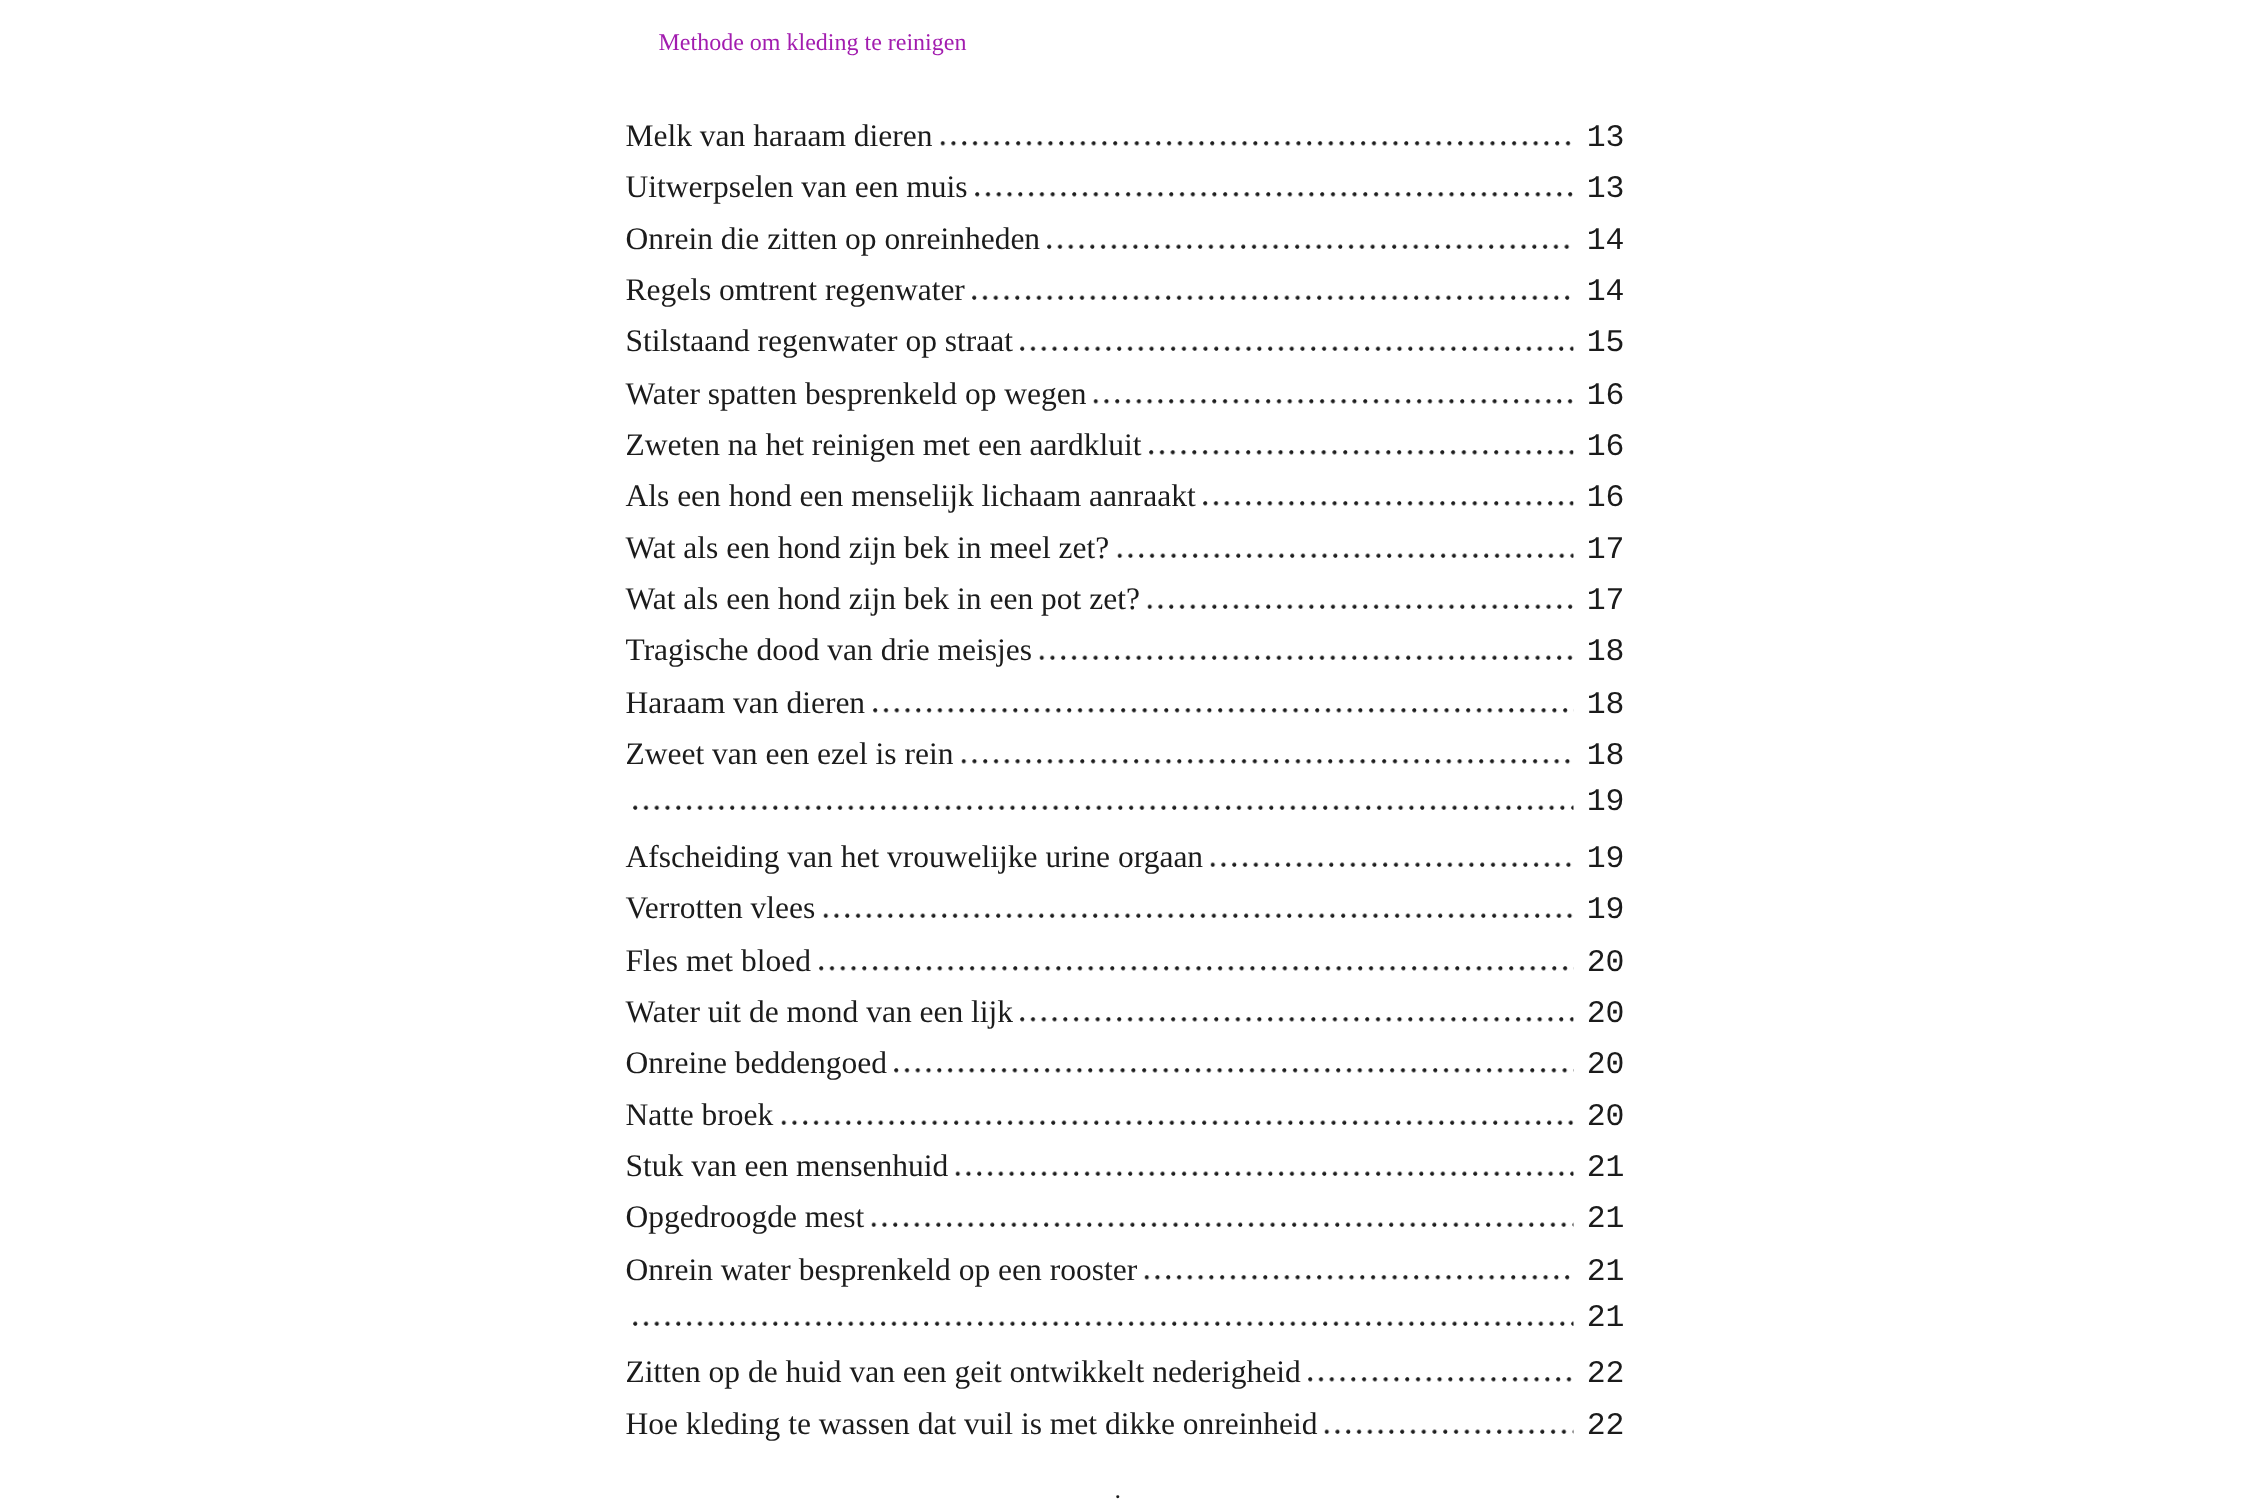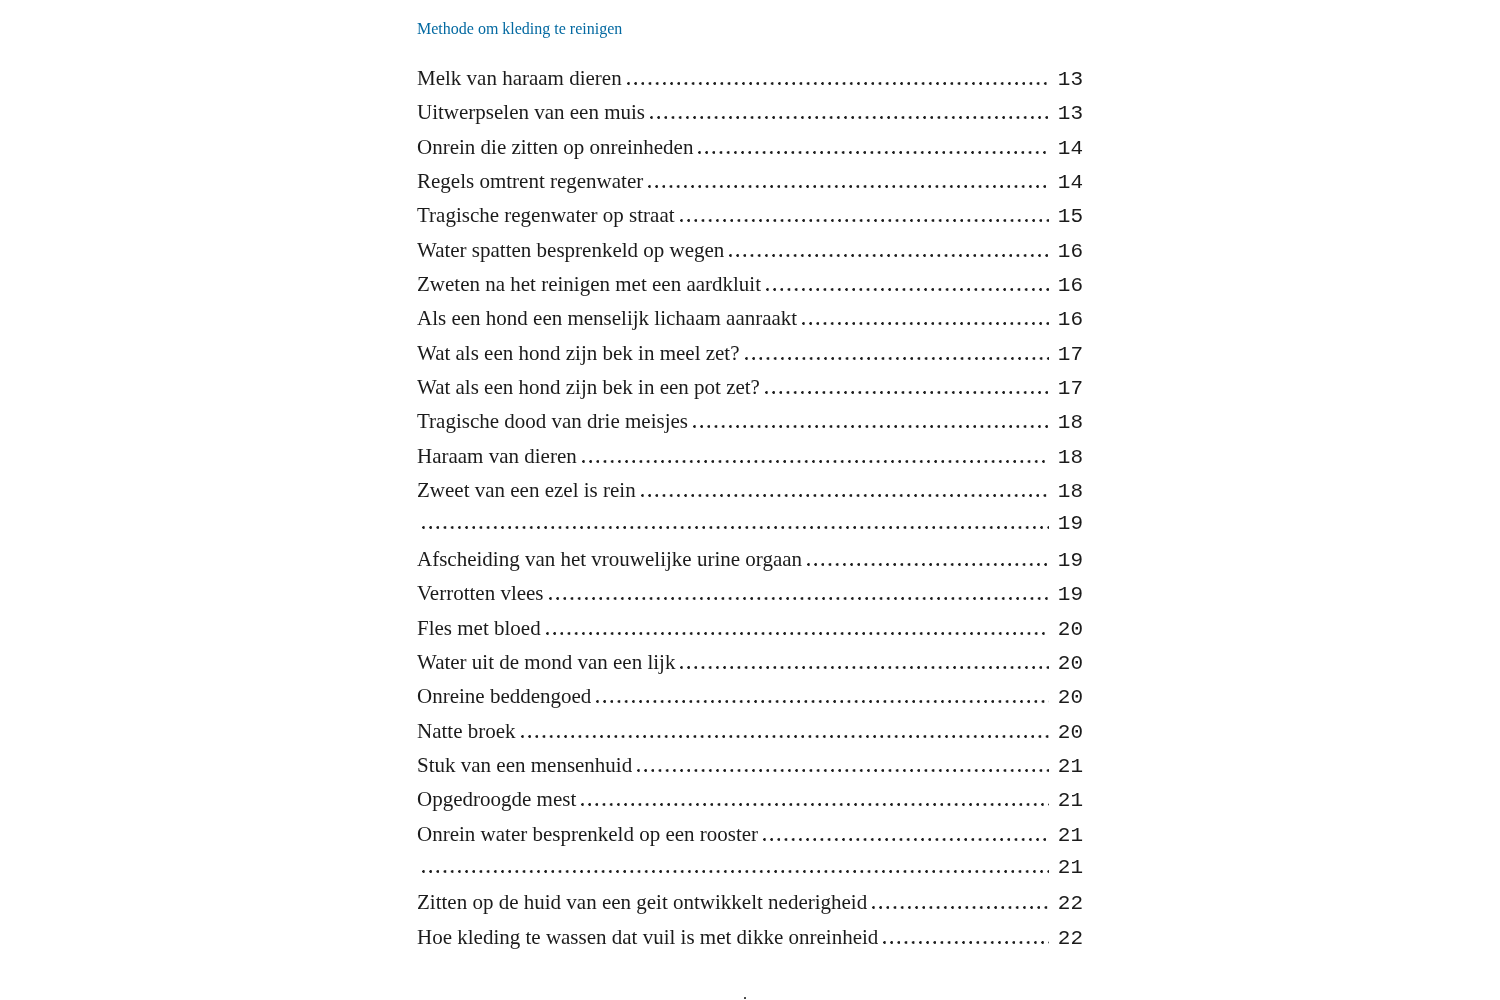--- a/index.html
+++ b/index.html
@@ -8,31 +8,31 @@
     position: relative;
     width: 1500px;
     height: 1000px;
     background: #ffffff;
     color: #1b1b1b;
     font-family: "Liberation Serif", "DejaVu Serif", serif;
     overflow: hidden;
   }
   .running-header {
     position: absolute;
-    left: 417px;
+    left: 439px;
     top: 20px;
     width: 666px;
     font-size: 16px;
     line-height: 18px;
-    color: #0369a1;
+    color: #a21caf;
   }
   .toc {
     position: absolute;
     left: 417px;
-    top: 66px;
+    top: 78px;
     width: 666px;
   }
   .toc-row {
     display: flex;
     align-items: baseline;
     height: 34.35px;
     font-size: 21px;
     white-space: nowrap;
   }
   .toc-row .title {
@@ -83,21 +83,21 @@
         <span class="title">Onrein die zitten op onreinheden</span>
         <span class="leader"></span>
         <span class="pagenum">14</span>
       </div>
       <div class="toc-row">
         <span class="title">Regels omtrent regenwater</span>
         <span class="leader"></span>
         <span class="pagenum">14</span>
       </div>
       <div class="toc-row">
-        <span class="title">Tragische regenwater op straat</span>
+        <span class="title">Stilstaand regenwater op straat</span>
         <span class="leader"></span>
         <span class="pagenum">15</span>
       </div>
       <div class="toc-row">
         <span class="title">Water spatten besprenkeld op wegen</span>
         <span class="leader"></span>
         <span class="pagenum">16</span>
       </div>
       <div class="toc-row">
         <span class="title">Zweten na het reinigen met een aardkluit</span>

